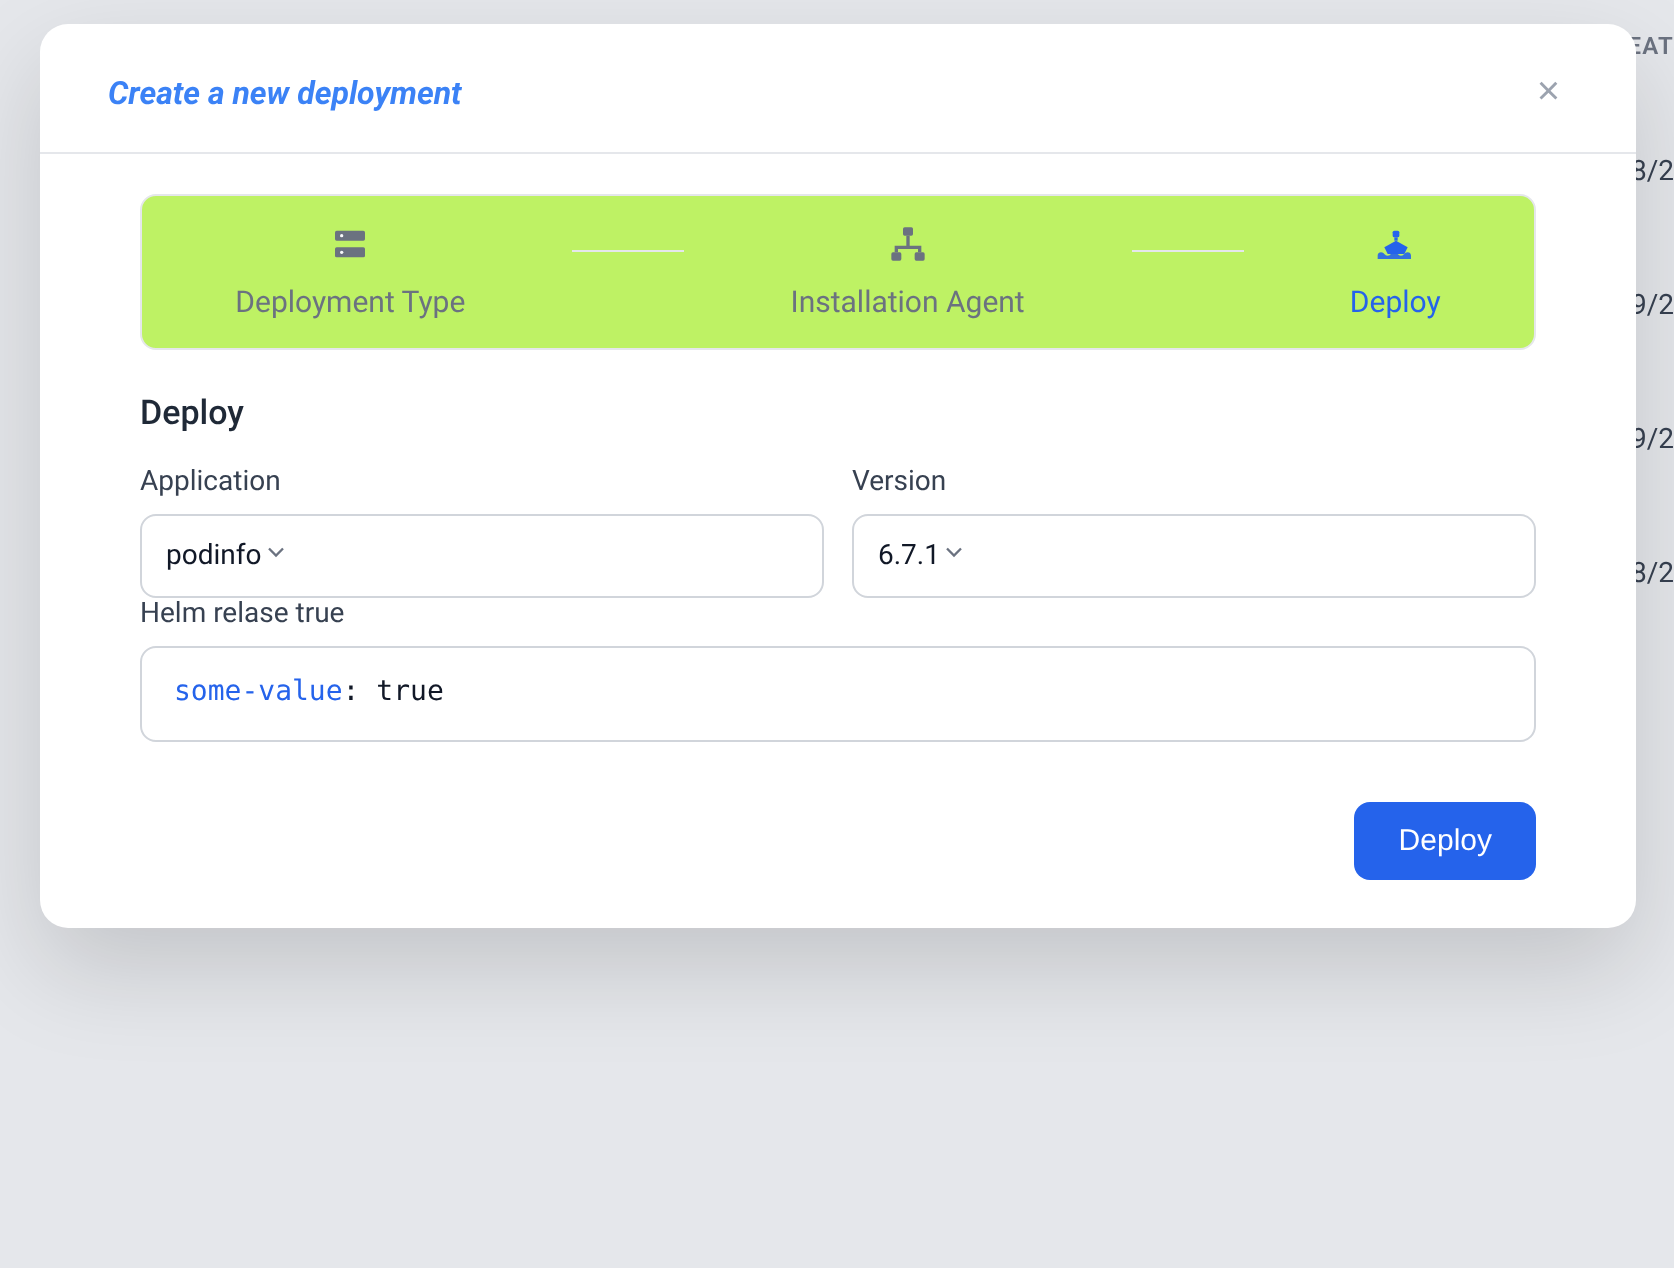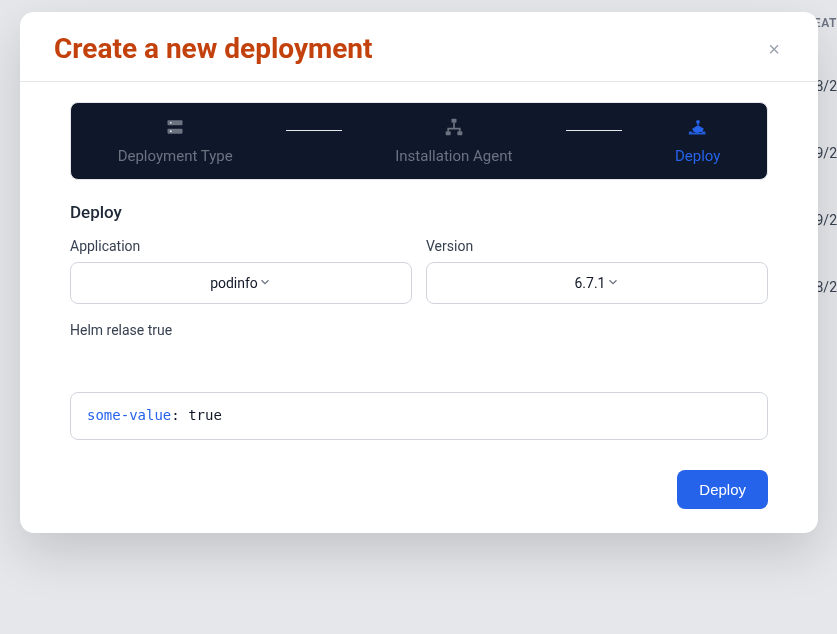--- a/index.html
+++ b/index.html
@@ -39,40 +39,41 @@
     padding-bottom: 24px;
   }
   .modal-header {
     display: flex;
     align-items: center;
     justify-content: space-between;
     padding: 20px 34px 16px 34px;
     border-bottom: 1px solid #e5e7eb;
   }
   .modal-title {
-    font-size: 28px;
+    font-size: 16px;
     font-weight: 700;
-    color: #c2410c;
+    color: #3b82f6;
+    font-style: italic;
   }
   .close-btn {
     background: none;
     border: none;
     color: #9ca3af;
     font-size: 20px;
     line-height: 1;
     cursor: pointer;
     padding: 4px;
   }
   .modal-body {
     padding: 20px 50px 0 50px;
   }
   .stepper {
     border: 1px solid #e5e7eb;
     border-radius: 8px;
-    background: #0f172a;
+    background: #bef264;
     display: flex;
     align-items: center;
     justify-content: space-around;
     padding: 14px 22px;
     margin-bottom: 22px;
   }
   .step {
     display: flex;
     flex-direction: column;
     align-items: center;
@@ -92,21 +93,20 @@
   }
   .section-title {
     font-size: 17px;
     font-weight: 500;
     color: #1f2937;
     margin-bottom: 16px;
   }
   .row {
     display: flex;
     gap: 14px;
-    margin-bottom: 18px;
   }
   .col { flex: 1; display: flex; flex-direction: column; }
   .label {
     font-size: 14px;
     color: #374151;
     margin-bottom: 8px;
   }
   .select {
     position: relative;
   }
@@ -114,40 +114,39 @@
     width: 100%;
     height: 42px;
     border: 1px solid #d1d5db;
     border-radius: 8px;
     background: #fff;
     padding: 0 12px;
     font-size: 14px;
     color: #111827;
     display: flex;
     align-items: center;
-    justify-content: center;
+    justify-content: flex-start;
   }
   .text-input {
     display: block;
     outline: none;
     font-family: inherit;
   }
   .chev {
     color: #6b7280;
   }
   .code-box {
     border: 1px solid #d1d5db;
     border-radius: 8px;
     background: #fff;
     padding: 14px 16px;
     font-family: ui-monospace, SFMono-Regular, Menlo, Consolas, monospace;
     font-size: 14px;
     color: #111827;
     min-height: 48px;
-    margin-top: 28px;
   }
   .code-key { color: #2563eb; }
   .footer {
     display: flex;
     justify-content: flex-end;
     padding: 0 50px;
     margin-top: 30px;
   }
   .btn-primary {
     background: #2563eb;

